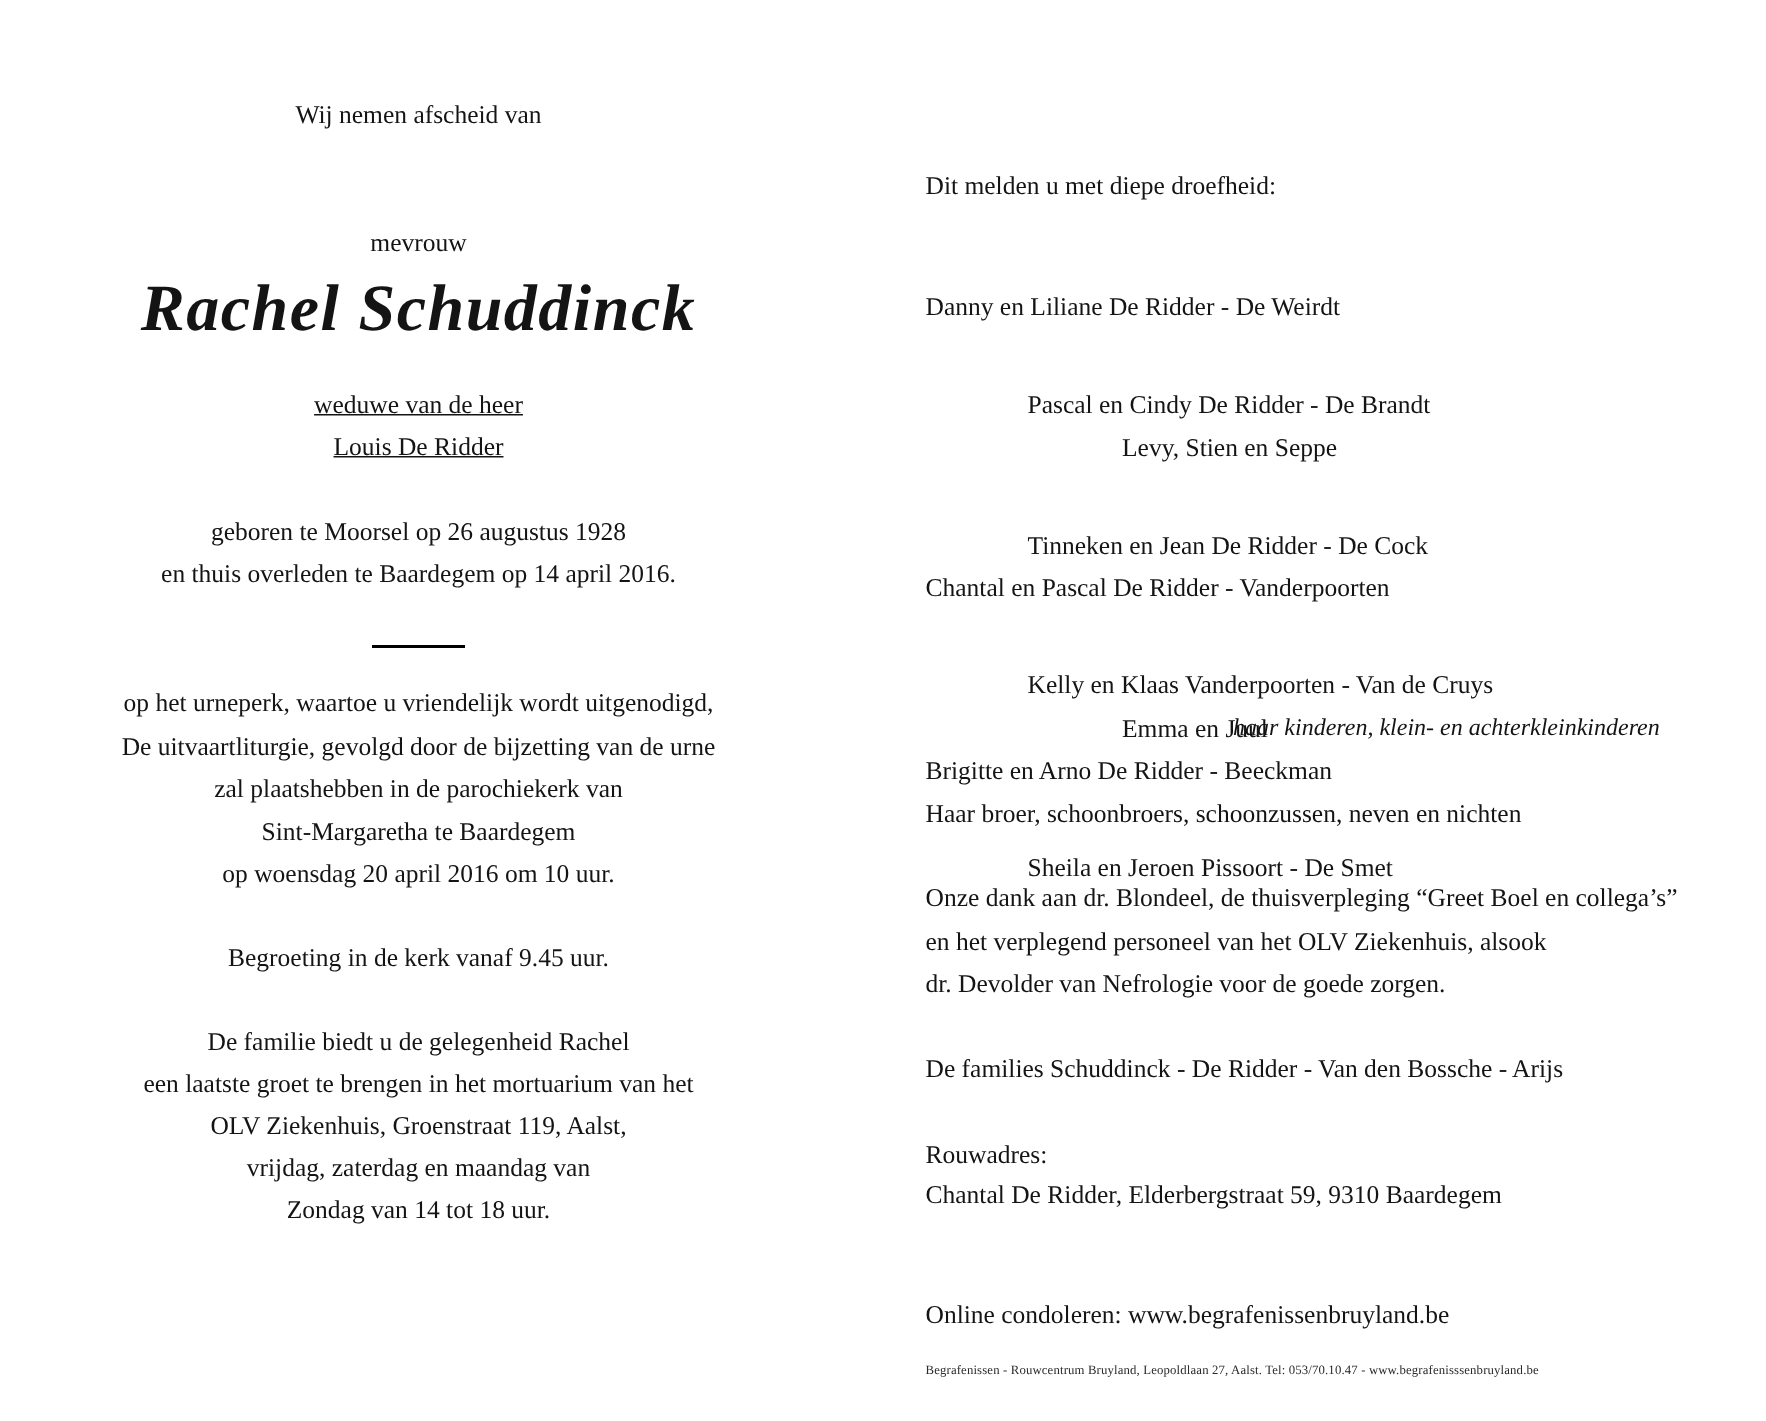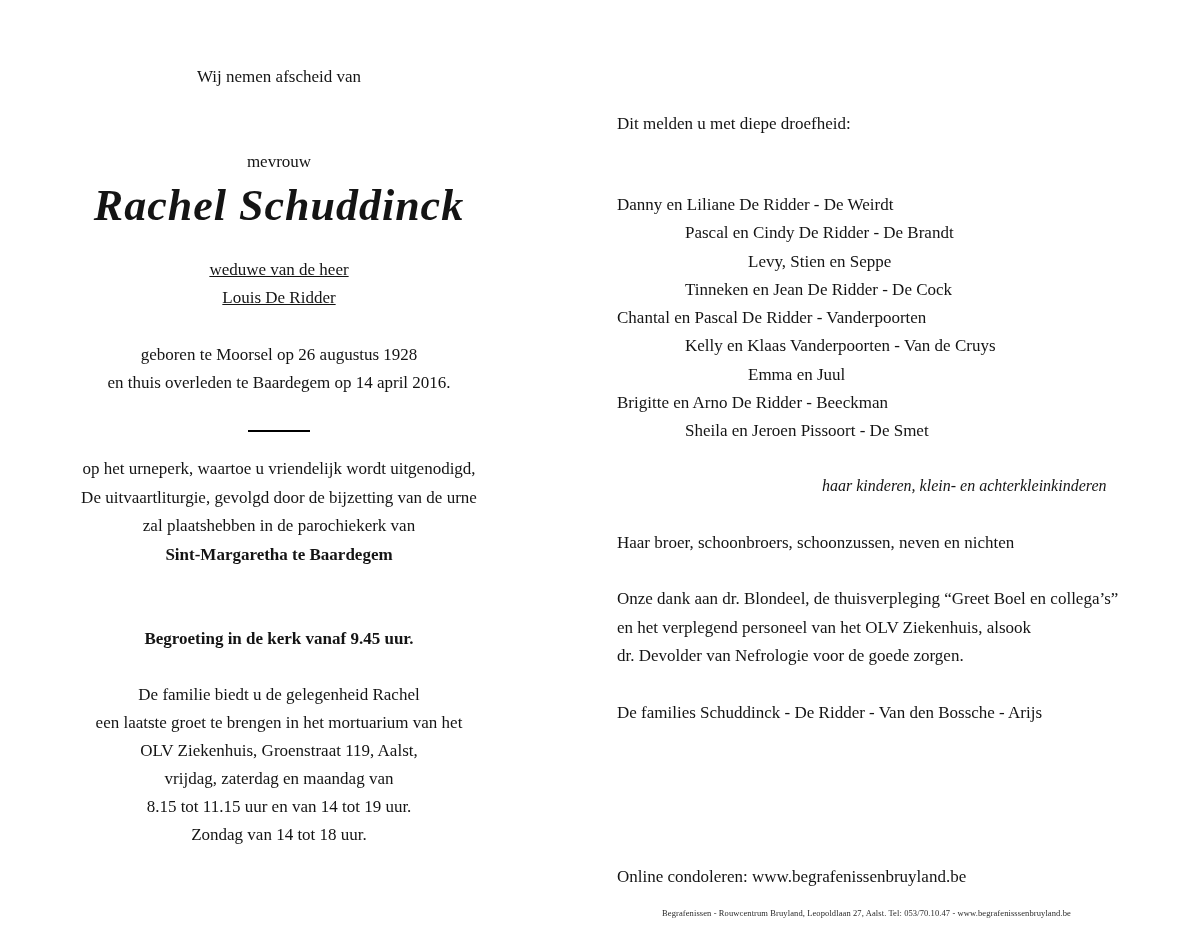--- a/index.html
+++ b/index.html
@@ -23,27 +23,27 @@
   .lh28  { line-height:28px; }
   .lh285 { line-height:28.5px; }
   .deceased-name {
     font-size:44px;
     font-style:italic;
     font-family:"Liberation Serif",serif;
     letter-spacing:1px;
     line-height:52px;
     font-weight:700;
   }
-  .bold { font-weight:bold; }
+  .bold { font-weight:normal; }
   .divider {
     position:absolute; top:430px; left:50%; width:62px; height:2px;
     margin-left:-31px; background:#000;
   }
   .fam-line { line-height:28.3px; white-space:nowrap; }
-  .ind-1 { padding-left:68px; }
+  .ind-1 { padding-left:68px;margin-top:37px; }
   .ind-2 { padding-left:131px; }
   .family-caption {
     font-style:italic; font-size:16px; line-height:24px; padding-left:205px;
     white-space:nowrap;
   }
   .footer-line { font-size:8.5px; line-height:12px; color:#2a2a2a; letter-spacing:0.1px; }
 </style>
 </head>
 <body>
 
@@ -65,30 +65,30 @@
     <div>en thuis overleden te Baardegem op 14 april 2016.</div>
   </div>
 
   <div class="divider"></div>
 
   <div class="blk lh285" style="top:455px;">
     <div>op het urneperk, waartoe u vriendelijk wordt uitgenodigd,</div>
     <div>De uitvaartliturgie, gevolgd door de bijzetting van de urne</div>
     <div>zal plaatshebben in de parochiekerk van</div>
     <div class="bold">Sint-Margaretha te Baardegem</div>
+    <div class="bold">op woensdag 20 april 2016 om 10 uur.</div>
   </div>
 
   <div class="blk lh28 bold" style="top:625px;">Begroeting in de kerk vanaf 9.45 uur.</div>
 
   <div class="blk lh28" style="top:681px;">
     <div>De familie biedt u de gelegenheid Rachel</div>
     <div>een laatste groet te brengen in het mortuarium van het</div>
     <div>OLV Ziekenhuis, Groenstraat 119, Aalst,</div>
     <div>vrijdag, zaterdag en maandag van</div>
-    <div>8.15 tot 11.15 uur en van 14 tot 19 uur.</div>
     <div>Zondag van 14 tot 18 uur.</div>
   </div>
 
 </div>
 
 <div class="col-right">
 
   <div class="blk lh28" style="top:110px;">Dit melden u met diepe droefheid:</div>
 
   <div class="blk" style="top:191px;">
@@ -108,18 +108,22 @@
   <div class="blk lh28" style="top:529px;">Haar broer, schoonbroers, schoonzussen, neven en nichten</div>
 
   <div class="blk lh285" style="top:585px;">
     <div>Onze dank aan dr. Blondeel, de thuisverpleging “Greet Boel en collega’s”</div>
     <div>en het verplegend personeel van het OLV Ziekenhuis, alsook</div>
     <div>dr. Devolder van Nefrologie voor de goede zorgen.</div>
   </div>
 
   <div class="blk lh28" style="top:699px;">De families Schuddinck - De Ridder - Van den Bossche - Arijs</div>
 
+  <div class="blk" style="top:756px; line-height:27px;">
+    <div>Rouwadres:</div>
+    <div>Chantal De Ridder, Elderbergstraat 59, 9310 Baardegem</div>
+  </div>
 
   <div class="blk lh28" style="top:863px;">Online condoleren: www.begrafenissenbruyland.be</div>
 
-  <div class="blk footer-line" style="top:907px;margin-left:45px;">Begrafenissen - Rouwcentrum Bruyland, Leopoldlaan 27, Aalst. Tel: 053/70.10.47 - www.begrafenisssenbruyland.be</div>
+  <div class="blk footer-line" style="top:907px;">Begrafenissen - Rouwcentrum Bruyland, Leopoldlaan 27, Aalst. Tel: 053/70.10.47 - www.begrafenisssenbruyland.be</div>
 
 </div>
 
 </body></html>

